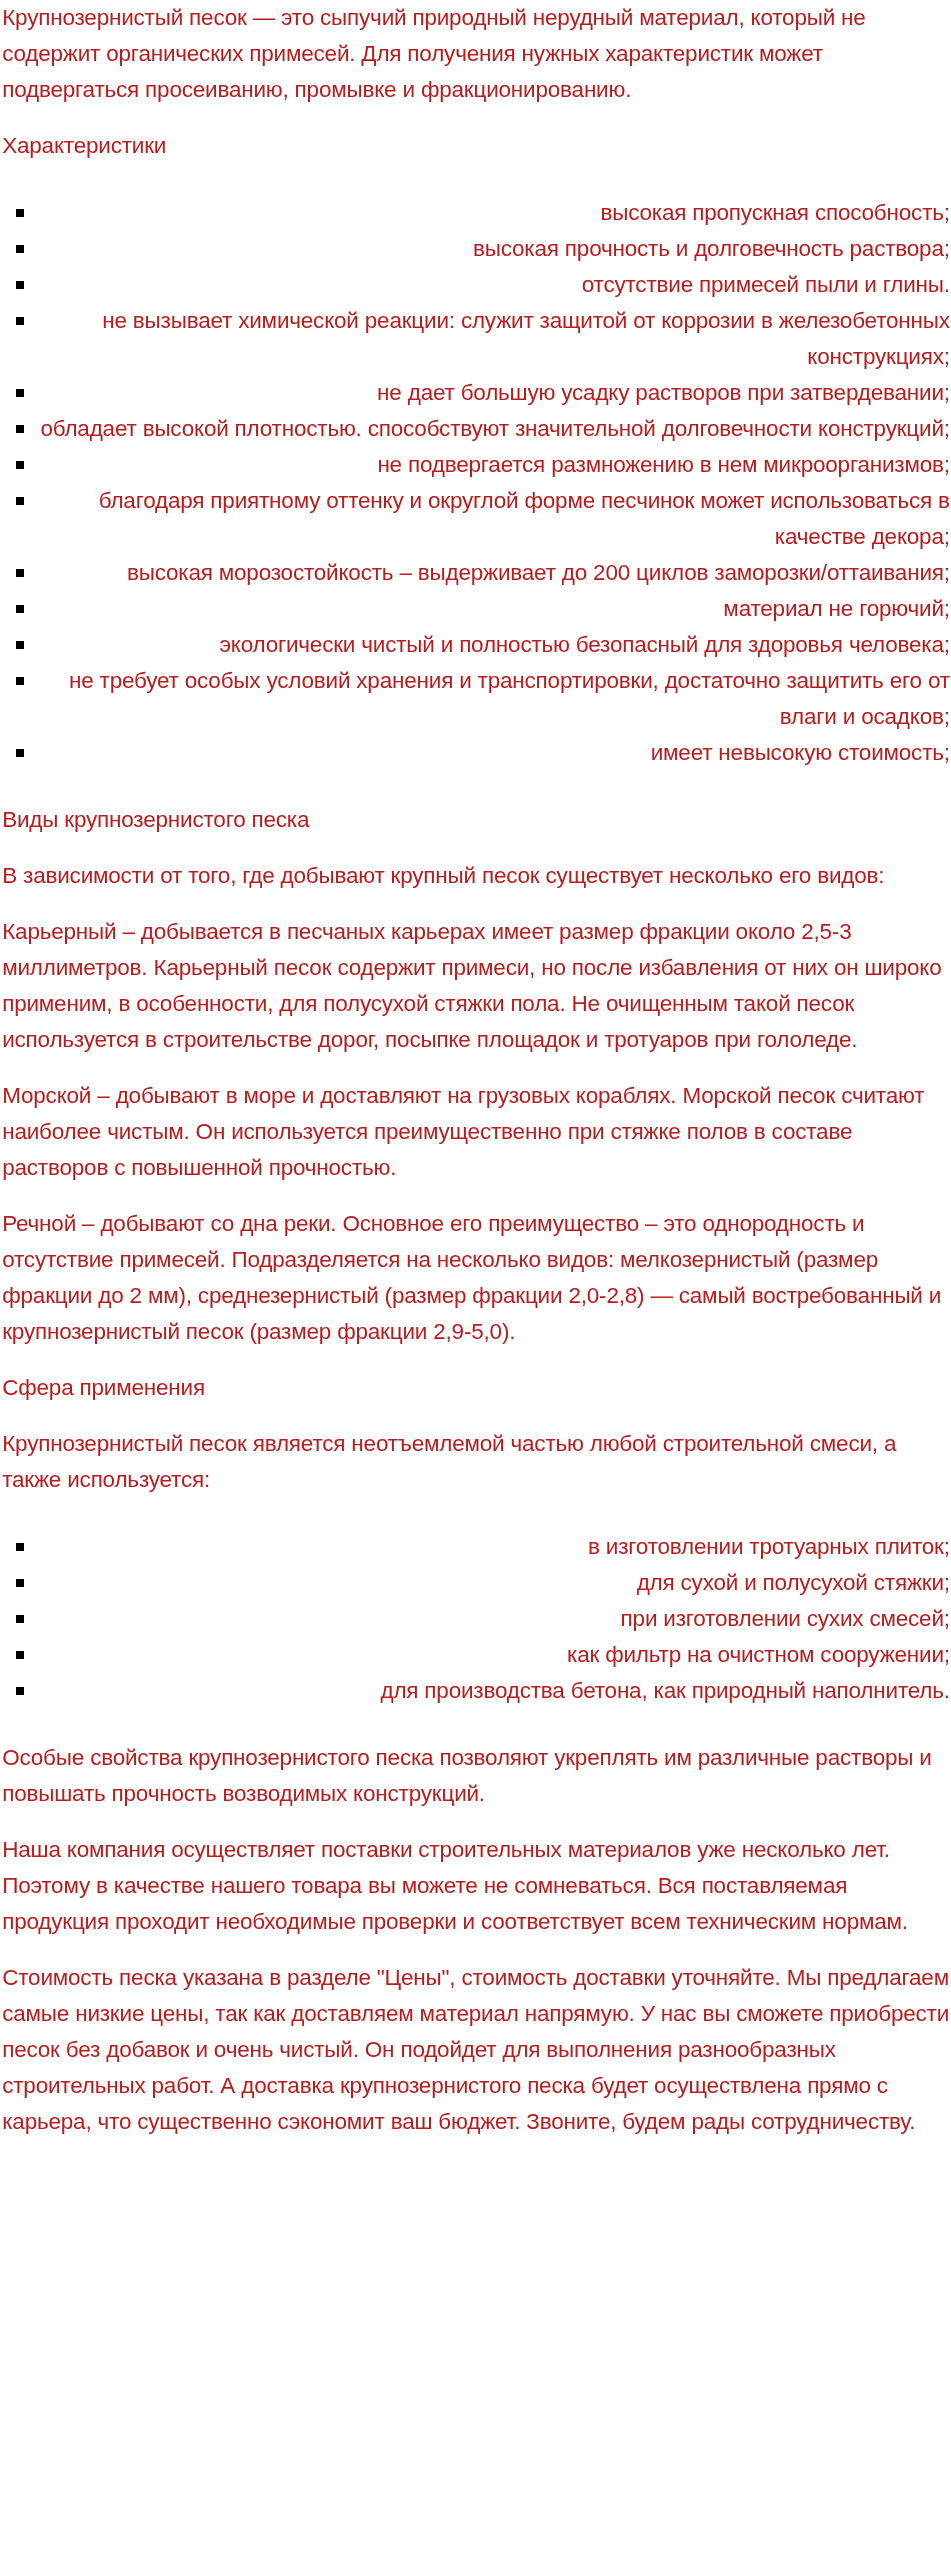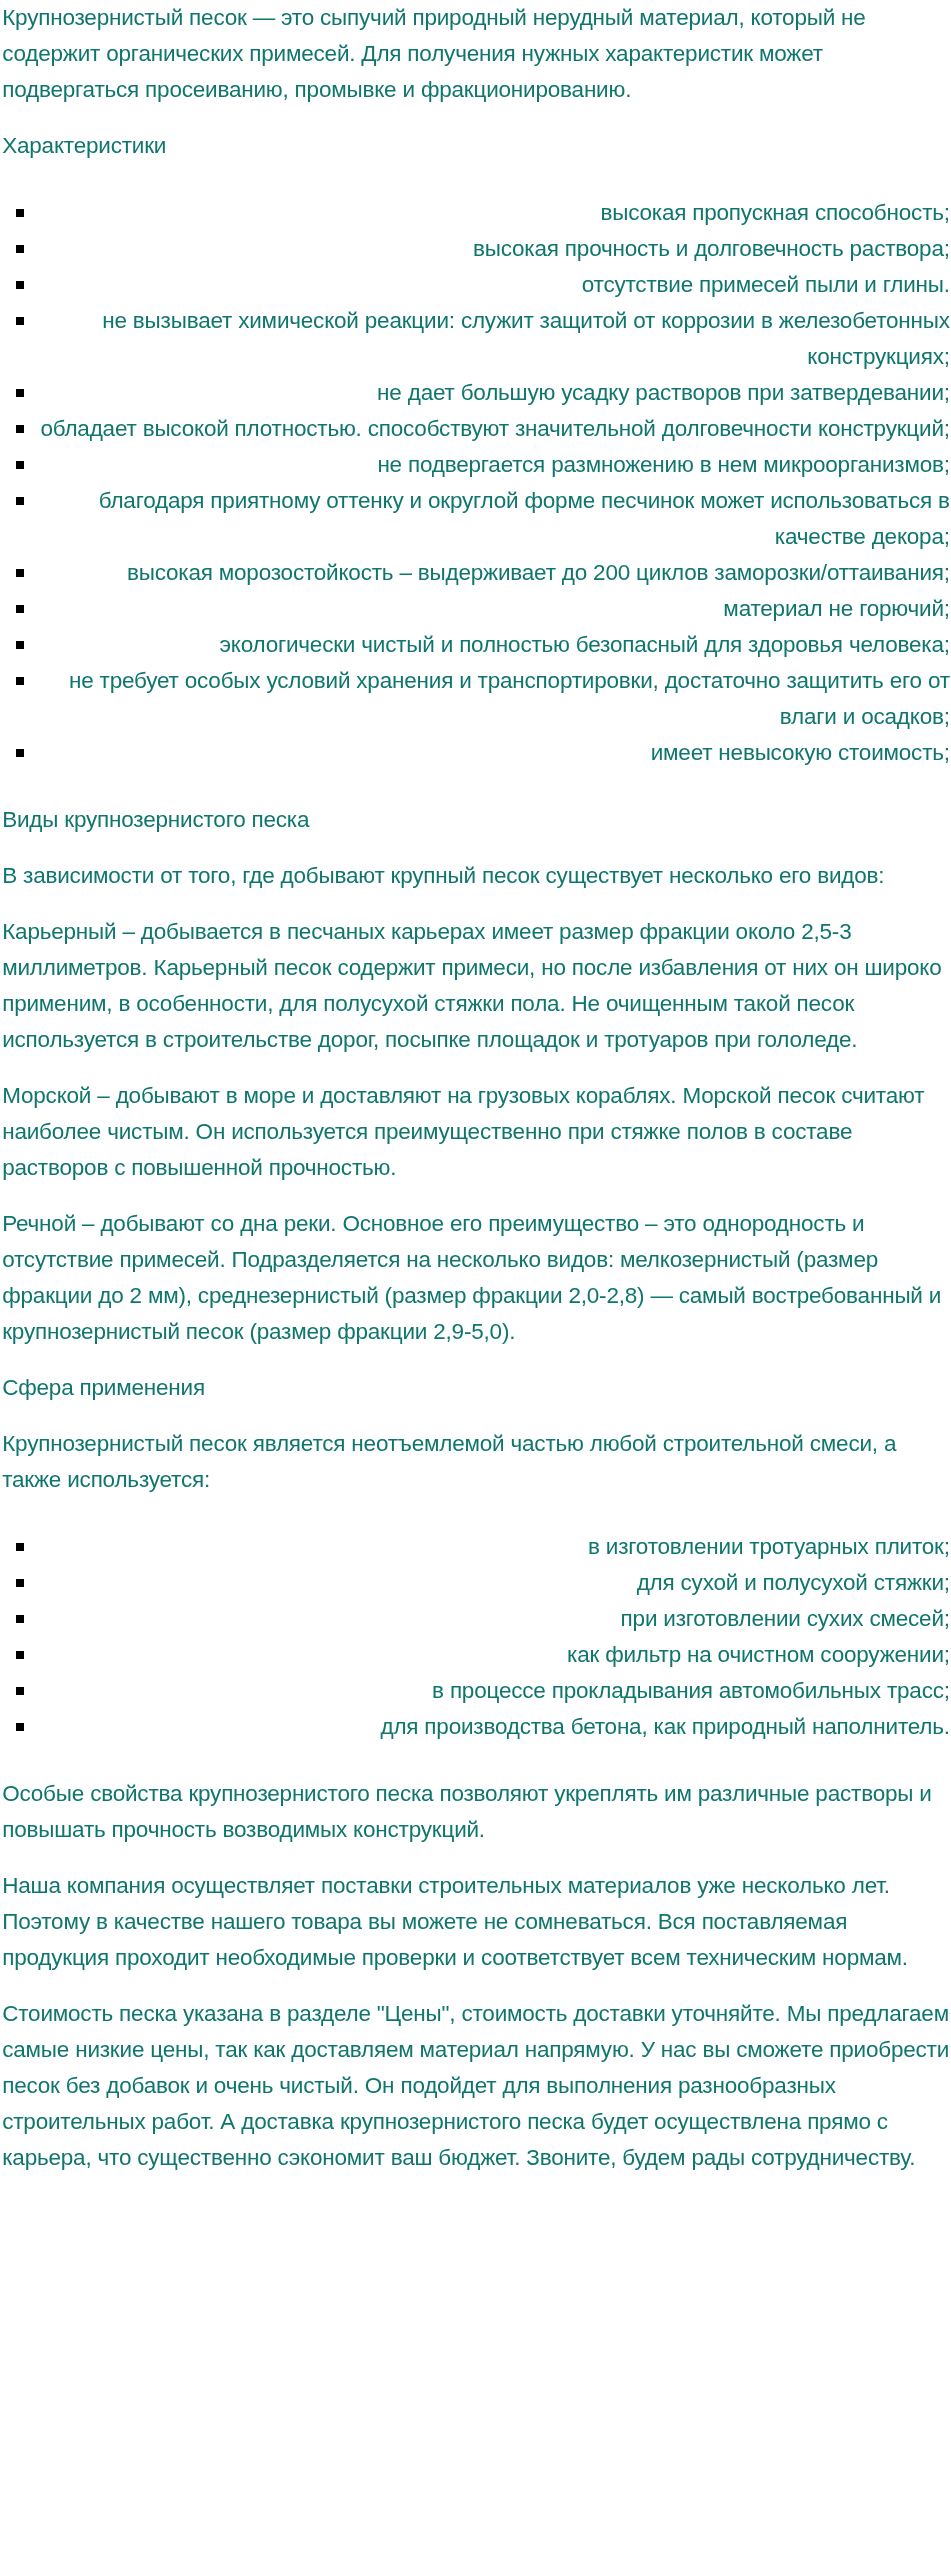--- a/index.html
+++ b/index.html
@@ -10,21 +10,21 @@
   body {
     width: 952px;
   }
   .page {
     box-sizing: border-box;
     width: 952px;
     height: 2576px;
     overflow: hidden;
     padding: 0 2.2px 0 2.2px;
     background: #ffffff;
-    color: #0f766e;
+    color: #b91c1c;
     font-family: "Liberation Sans", "DejaVu Sans", sans-serif;
     font-size: 22.5px;
     line-height: 36px;
     letter-spacing: -0.2px;
   }
   .para, .heading {
     margin: 0 0 20px 0;
     font-weight: normal;
     font-size: 22.5px;
     line-height: 36px;
@@ -86,21 +86,20 @@
 
   <p class="heading">Сфера применения</p>
 
   <p class="para">Крупнозернистый песок является неотъемлемой частью любой строительной смеси, а также используется:</p>
 
   <ul class="bullet-list">
     <li><span class="bullet-square"></span><span>в изготовлении тротуарных плиток;</span></li>
     <li><span class="bullet-square"></span><span>для сухой и полусухой стяжки;</span></li>
     <li><span class="bullet-square"></span><span>при изготовлении сухих смесей;</span></li>
     <li><span class="bullet-square"></span><span>как фильтр на очистном сооружении;</span></li>
-    <li><span class="bullet-square"></span><span>в процессе прокладывания автомобильных трасс;</span></li>
     <li><span class="bullet-square"></span><span>для производства бетона, как природный наполнитель.</span></li>
   </ul>
 
   <p class="para">Особые свойства крупнозернистого песка позволяют укреплять им различные растворы и повышать прочность возводимых конструкций.</p>
 
 
   <p class="para">Наша компания осуществляет поставки строительных материалов уже несколько лет. Поэтому в качестве нашего товара вы можете не сомневаться. Вся поставляемая продукция проходит необходимые проверки и соответствует всем техническим нормам.</p>
 
 
   <p class="para">Стоимость песка указана в разделе "Цены", стоимость доставки уточняйте. Мы предлагаем самые низкие цены, так как доставляем материал напрямую. У нас вы сможете приобрести песок без добавок и очень чистый. Он подойдет для выполнения разнообразных строительных работ. А доставка крупнозернистого песка будет осуществлена прямо с карьера, что существенно сэкономит ваш бюджет. Звоните, будем рады сотрудничеству.</p>

